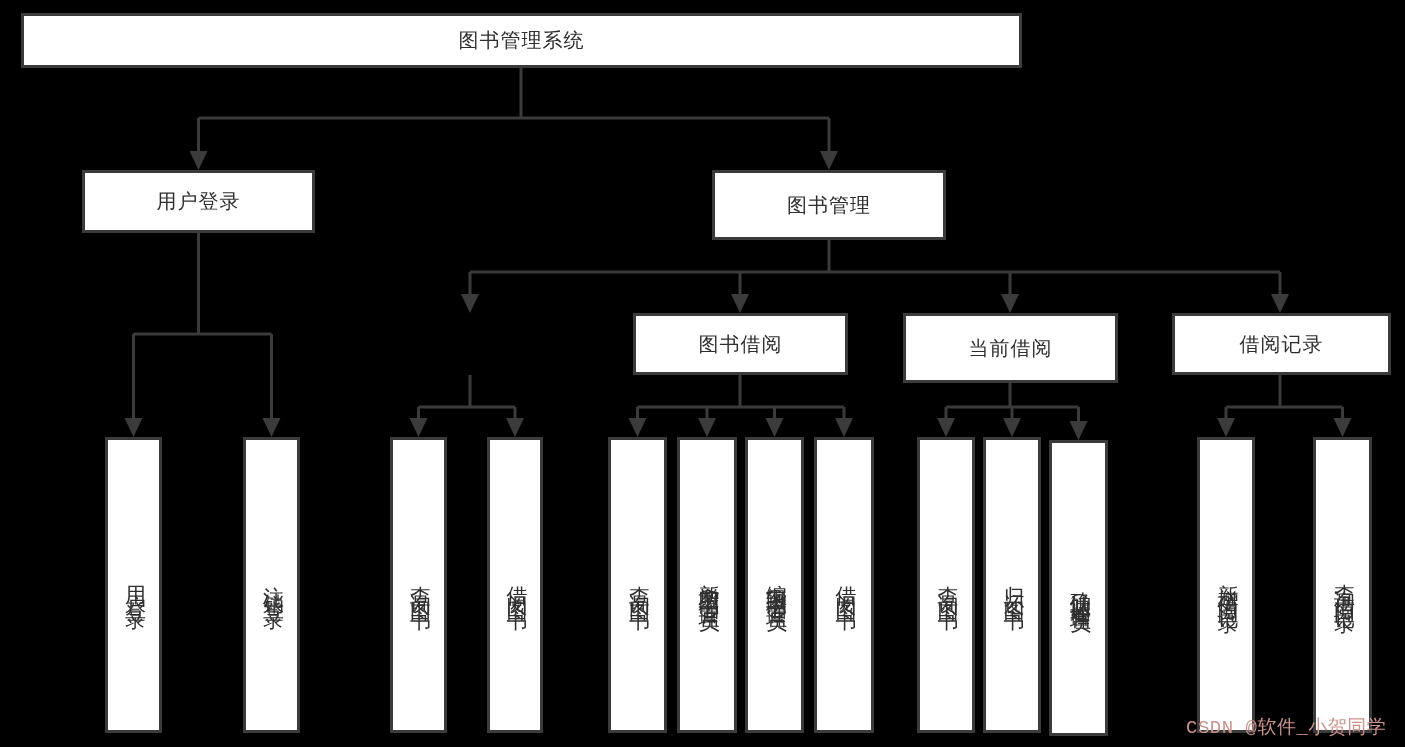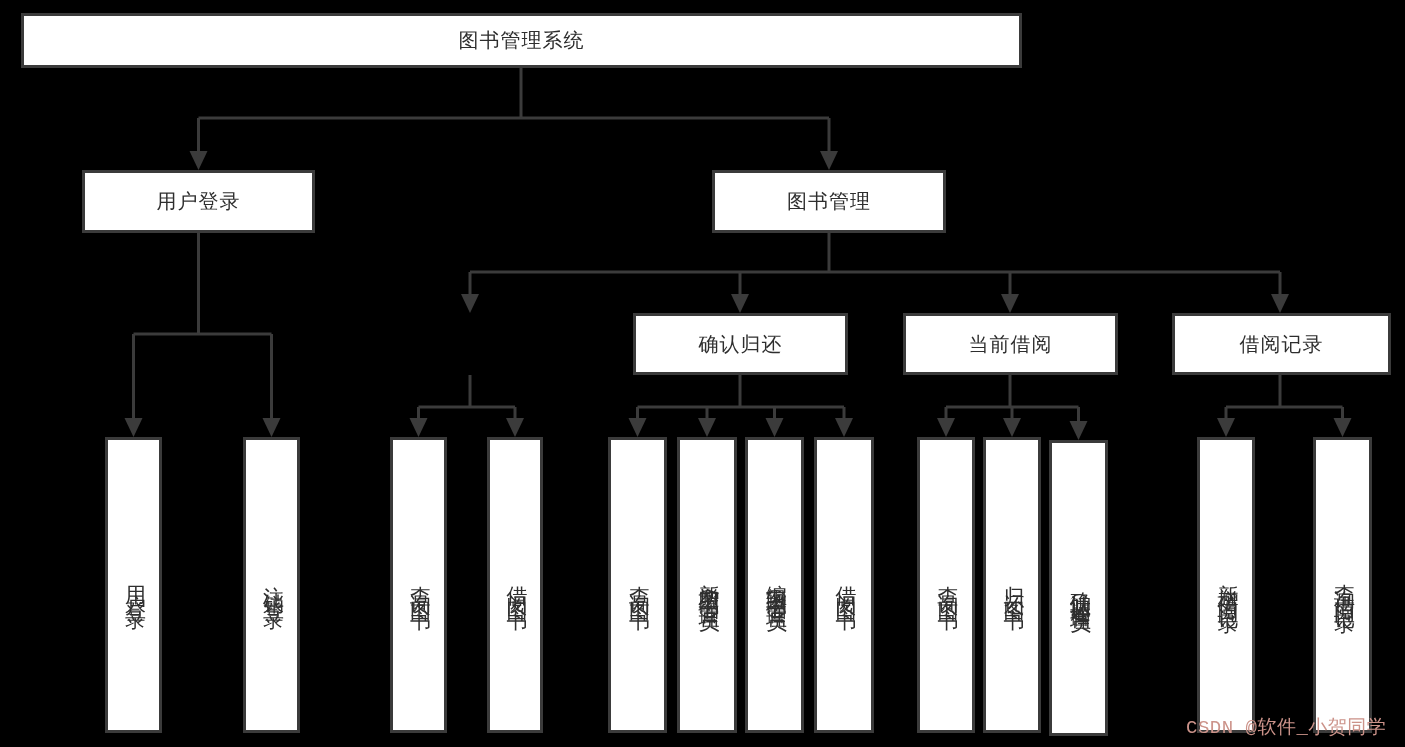--- a/index.html
+++ b/index.html
@@ -52,28 +52,28 @@
     </g>
   </svg>
 
   <div class="box" style="left:21px;top:13px;width:1001px;height:55px">
     <span class="hlabel">图书管理系统</span>
   </div>
 
   <div class="box" style="left:82px;top:170px;width:233px;height:63px">
     <span class="hlabel">用户登录</span>
   </div>
-  <div class="box" style="left:712px;top:170px;width:234px;height:63px">
+  <div class="box" style="left:712px;top:170px;width:234px;height:70px">
     <span class="hlabel">图书管理</span>
   </div>
 
   <div class="box" style="left:633px;top:313px;width:215px;height:62px">
-    <span class="hlabel">确认归还</span>
+    <span class="hlabel">图书借阅</span>
   </div>
-  <div class="box" style="left:903px;top:313px;width:215px;height:62px">
+  <div class="box" style="left:903px;top:313px;width:215px;height:70px">
     <span class="hlabel">当前借阅</span>
   </div>
   <div class="box" style="left:1172px;top:313px;width:219px;height:62px">
     <span class="hlabel">借阅记录</span>
   </div>
 
   <div class="box" style="left:105px;top:437px;width:57px;height:296px">
     <span class="vlabel">用户登录</span>
   </div>
   <div class="box" style="left:243px;top:437px;width:57px;height:296px">

